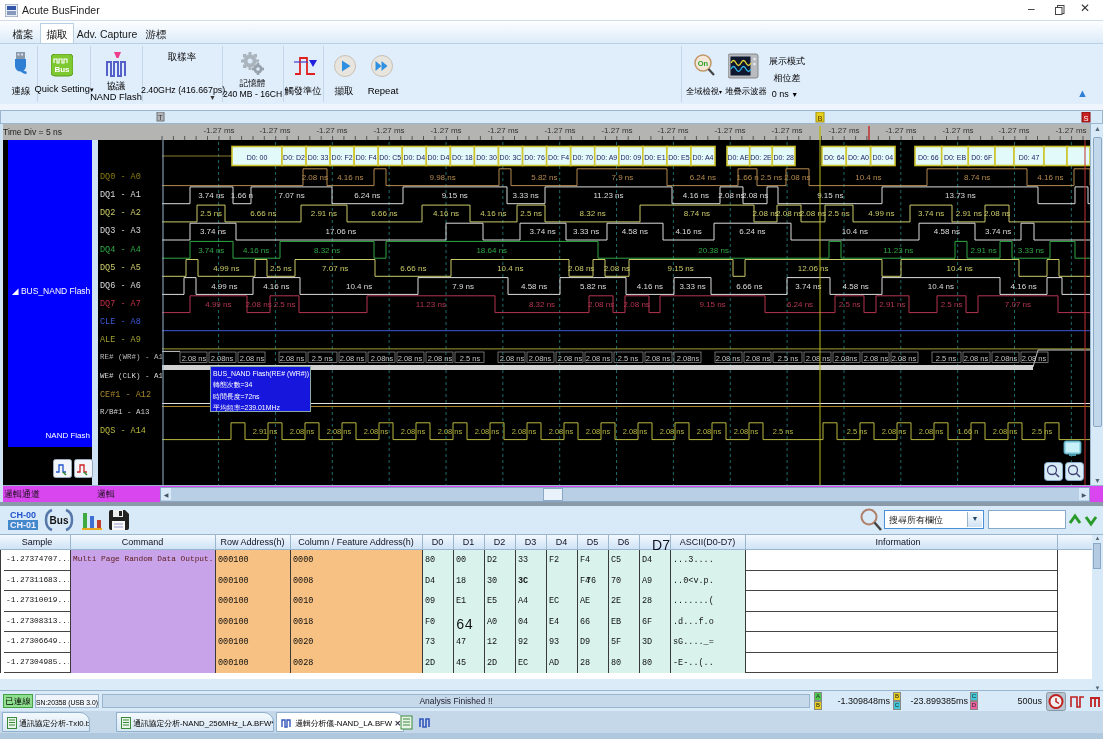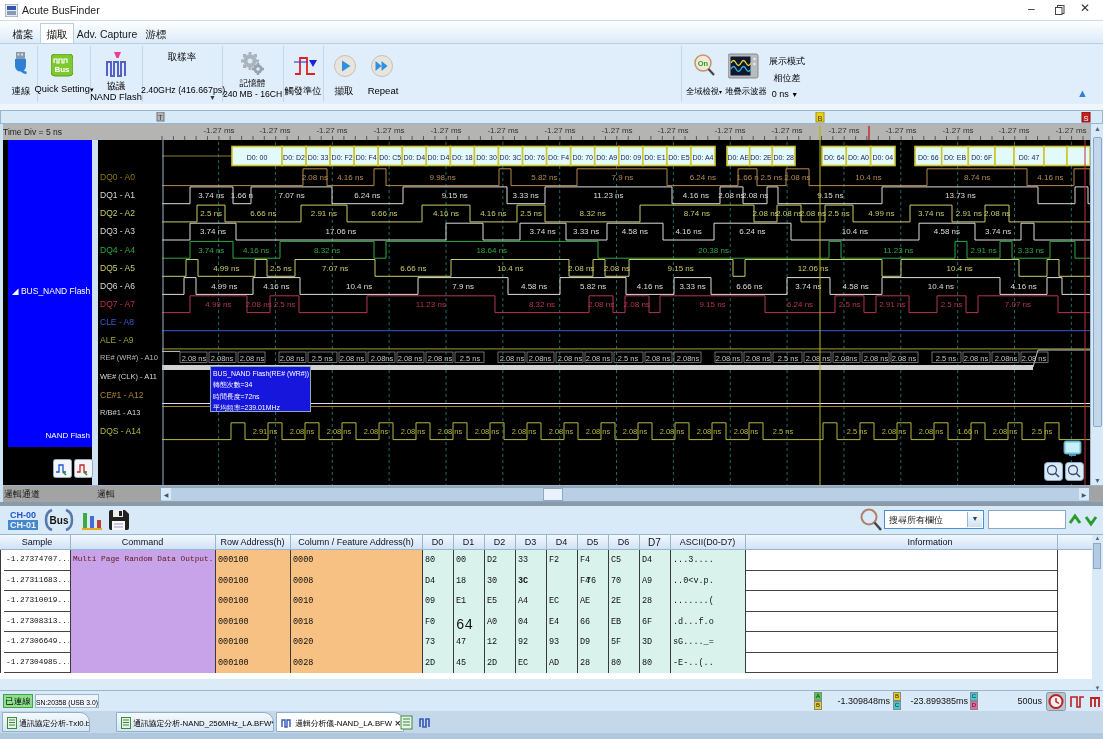--- a/index.html
+++ b/index.html
@@ -245,21 +245,21 @@
   </div>
 <div class="abs" style="left:92px;top:140px;width:6px;height:345px;background:#cfe2f3;"></div>
 <svg class="abs" style="left:53px;top:459px" width="40" height="20">
 <rect x="0.5" y="0.5" width="18" height="18" rx="2" fill="#f2f6fa" stroke="#9ab"></rect>
 <path d="M3 13 h3 v-7 h4 v7 h3" stroke="#2255cc" stroke-width="1.3" fill="none"></path>
     <path d="M10 13 l3 3" stroke="#2a8a2a" stroke-width="1.5"></path>
 <rect x="21.5" y="0.5" width="18" height="18" rx="2" fill="#f2f6fa" stroke="#9ab"></rect>
 <path d="M24 13 h3 v-7 h4 v7 h3" stroke="#cc2222" stroke-width="1.3" fill="none"></path>
     <path d="M31 13 l3 3" stroke="#2a8a2a" stroke-width="1.5"></path>
 </svg>
-<div class="abs" style="left:98px;top:140px;width:64px;height:345px;background:#000;overflow:hidden;">
+<div class="abs" style="left:98px;top:140px;width:64px;height:345px;background:#000;overflow:hidden;font-family:Liberation Mono, monospace;">
     <div class="abs" style="left:2px;top:32px;font-size:8.5px;color:#8a7a10;white-space:nowrap;">DQ0 - A0</div>
     <div class="abs" style="left:2px;top:50px;font-size:8.5px;color:#d8d8d8;white-space:nowrap;">DQ1 - A1</div>
     <div class="abs" style="left:2px;top:68px;font-size:8.5px;color:#cbcb69;white-space:nowrap;">DQ2 - A2</div>
     <div class="abs" style="left:2px;top:86px;font-size:8.5px;color:#d8d8d8;white-space:nowrap;">DQ3 - A3</div>
     <div class="abs" style="left:2px;top:105px;font-size:8.5px;color:#2fa845;white-space:nowrap;">DQ4 - A4</div>
     <div class="abs" style="left:2px;top:123px;font-size:8.5px;color:#cbcb69;white-space:nowrap;">DQ5 - A5</div>
     <div class="abs" style="left:2px;top:141px;font-size:8.5px;color:#d8d8d8;white-space:nowrap;">DQ6 - A6</div>
     <div class="abs" style="left:2px;top:159px;font-size:8.5px;color:#c03048;white-space:nowrap;">DQ7 - A7</div>
     <div class="abs" style="left:2px;top:177px;font-size:8.5px;color:#3a58d8;white-space:nowrap;">CLE - A8</div>
     <div class="abs" style="left:2px;top:195px;font-size:8.5px;color:#a0a030;white-space:nowrap;">ALE - A9</div>
@@ -553,21 +553,21 @@
     <line x1="11" y1="11" x2="15" y2="15" stroke="#447" stroke-width="1.6"></line>
 <rect x="21.5" y="0.5" width="18" height="18" rx="3" fill="#d8ecf8" stroke="#88aac8"></rect>
 <circle cx="29" cy="8" r="4.5" fill="none" stroke="#447" stroke-width="1.3"></circle>
     <line x1="32" y1="11" x2="36" y2="15" stroke="#447" stroke-width="1.6"></line>
 </svg>
 <div class="abs" style="left:1090px;top:124px;width:13px;height:361px;background:#d8e9f8;border-left:1px solid #9ab6cf;">
     <div class="abs ctext" style="left:1px;top:1px;width:11px;font-size:7px;color:#567;">▲</div>
     <div class="abs" style="left:1.5px;top:13px;width:9px;height:290px;background:#c3d7ea;border:1px solid #8aa8c6;border-radius:2px;"></div>
     <div class="abs ctext" style="left:1px;bottom:1px;width:11px;font-size:7px;color:#567;">▼</div>
   </div>
-<div class="abs" style="left:0;top:485px;width:1103px;height:17px;background:#a3a3a3;border-top:1px solid #9ab6cf;">
+<div class="abs" style="left:0;top:485px;width:1103px;height:17px;background:#d946ef;border-top:1px solid #9ab6cf;">
     <div class="abs" style="left:4px;top:2px;font-size:9px;color:#111;">邏輯通道</div>
     <div class="abs" style="left:97px;top:2px;font-size:9px;color:#111;">邏輯</div>
     <div class="abs" style="left:160px;top:1px;width:930px;height:15px;background:#b9cfe6;border:1px solid #8aa8c6;"></div>
     <div class="abs" style="left:161px;top:2px;width:10px;height:12px;background:#d8e9f8;font-size:6px;color:#456;text-align:center;padding-top:3px;">◀</div>
     <div class="abs" style="left:1079px;top:2px;width:10px;height:12px;background:#d8e9f8;font-size:6px;color:#456;text-align:center;padding-top:3px;">▶</div>
     <div class="abs" style="left:543px;top:2px;width:20px;height:13px;background:#e9f2fa;border:1px solid #8aa8c6;"></div>
   </div>
 <div class="abs" style="left:0;top:502px;width:1103px;height:4px;background:#8a9aa8;"></div>
 <div class="abs" style="left:0;top:506px;width:1103px;height:28px;background:#d8e9f8;">
     <svg class="abs" style="left:8px;top:3px" width="30" height="22">
@@ -624,25 +624,25 @@
     <div class="abs ctext" style="left:484px;top:1.5px;width:31px;font-size:9px;color:#112;white-space:nowrap;overflow:hidden;">D2</div>
     <div class="abs" style="left:515px;top:0;width:1px;height:15px;background:#9ab6cf;"></div>
     <div class="abs ctext" style="left:515px;top:1.5px;width:31px;font-size:9px;color:#112;white-space:nowrap;overflow:hidden;">D3</div>
     <div class="abs" style="left:546px;top:0;width:1px;height:15px;background:#9ab6cf;"></div>
     <div class="abs ctext" style="left:546px;top:1.5px;width:31px;font-size:9px;color:#112;white-space:nowrap;overflow:hidden;">D4</div>
     <div class="abs" style="left:577px;top:0;width:1px;height:15px;background:#9ab6cf;"></div>
     <div class="abs ctext" style="left:577px;top:1.5px;width:31px;font-size:9px;color:#112;white-space:nowrap;overflow:hidden;">D5</div>
     <div class="abs" style="left:608px;top:0;width:1px;height:15px;background:#9ab6cf;"></div>
     <div class="abs ctext" style="left:608px;top:1.5px;width:31px;font-size:9px;color:#112;white-space:nowrap;overflow:hidden;">D6</div>
     <div class="abs" style="left:639px;top:0;width:1px;height:15px;background:#9ab6cf;"></div>
-    <div class="abs ctext" style="left:639px;top:1.5px;width:31px;font-size:10px;color:#112;white-space:nowrap;overflow:hidden;">D7</div>
+    <div class="abs ctext" style="left:639px;top:1.5px;width:31px;font-size:14px;color:#112;white-space:nowrap;overflow:hidden;text-align:right;">D7</div>
     <div class="abs" style="left:670px;top:0;width:1px;height:15px;background:#9ab6cf;"></div>
     <div class="abs ctext" style="left:670px;top:1.5px;width:75px;font-size:9px;color:#112;white-space:nowrap;overflow:hidden;">ASCII(D0-D7)</div>
     <div class="abs" style="left:745px;top:0;width:1px;height:15px;background:#9ab6cf;"></div>
-    <div class="abs ctext" style="left:774px;top:1.5px;width:312px;font-size:9px;color:#112;white-space:nowrap;overflow:hidden;">Information</div>
+    <div class="abs ctext" style="left:742px;top:1.5px;width:312px;font-size:9px;color:#112;white-space:nowrap;overflow:hidden;">Information</div>
     <div class="abs" style="left:1057px;top:0;width:1px;height:15px;background:#9ab6cf;"></div>
     <div class="abs" style="left:4px;top:15.0px;width:1053px;height:20.5px;border-bottom:1px solid #444;"></div>
     <div class="abs" style="left:70px;top:15.0px;width:145px;height:20.5px;background:#c9a3ea;"></div>
     <div class="abs" style="left:215px;top:15.0px;width:207px;height:20.5px;background:#f6c183;"></div>
     <div class="abs" style="left:422px;top:15.0px;width:323px;height:20.5px;background:#d9f3ec;"></div>
     <div class="abs" style="left:6px;top:20.0px;width:63px;overflow:hidden;font-family:'Liberation Mono',monospace;font-size:7.8px;color:#111;white-space:nowrap;">-1.27374707...</div>
     <div class="abs" style="left:73px;top:20.0px;width:143px;overflow:hidden;font-family:'Liberation Mono',monospace;font-size:7.8px;color:#602020;white-space:nowrap;">Multi Page Random Data Output...</div>
     <div class="abs" style="left:218px;top:20.0px;font-family:'Liberation Mono',monospace;font-size:8.5px;color:#111;">000100</div>
     <div class="abs" style="left:293px;top:20.0px;font-family:'Liberation Mono',monospace;font-size:8.5px;color:#111;">0000</div>
     <div class="abs" style="left:425px;top:20.0px;font-family:'Liberation Mono',monospace;font-size:8.5px;color:#111;">80</div>
@@ -752,20 +752,23 @@
     <div class="abs" style="left:0;top:144px;width:1092px;height:12px;background:#dcebf8;"></div>
     <div class="abs" style="left:1092px;top:0;width:11px;height:156px;background:#d8e9f8;">
       <div class="abs ctext" style="left:0;top:0;width:11px;font-size:6px;color:#567;">▲</div>
       <div class="abs" style="left:1px;top:8px;width:8px;height:26px;background:#b4cbe2;border:1px solid #8aa8c6;"></div>
       <div class="abs ctext" style="left:0;bottom:0;width:11px;font-size:6px;color:#567;">▼</div>
     </div>
   </div>
 <div class="abs" style="left:0;top:690px;width:1103px;height:21px;background:#d8e9f8;border-top:1px solid #9ab6cf;">
     <div class="abs ctext" style="left:3px;top:3px;width:30px;height:14px;background:#8ee08e;border:1px solid #44a044;font-size:8.5px;padding-top:1px;">已連線</div>
     <div class="abs ctext" style="left:35px;top:3px;width:64px;height:14px;background:#eef4fa;border:1px solid #9ab6cf;font-size:6.8px;padding-top:4px;white-space:nowrap;overflow:hidden;text-align:center;">SN:20358 (USB 3.0)</div>
+    <div class="abs" style="left:102px;top:3px;width:708px;height:14px;background:#c6d9ea;border:1px solid #9ab6cf;">
+      <div class="ctext" style="font-size:8.5px;padding-top:1px;color:#223;">Analysis Finished !!</div>
+    </div>
     <div class="abs" style="left:814px;top:1px;width:8px;height:9px;background:#50c850;font-size:6px;text-align:center;color:#222;border:1px solid #888;">A</div>
     <div class="abs" style="left:814px;top:10px;width:8px;height:9px;background:#e8d020;font-size:6px;text-align:center;color:#222;border:1px solid #888;">B</div>
     <div class="abs" style="left:826px;top:5px;width:64px;text-align:right;font-size:9px;color:#111;">-1.309848ms</div>
     <div class="abs" style="left:893px;top:1px;width:8px;height:9px;background:#e8d020;font-size:6px;text-align:center;color:#222;border:1px solid #888;">B</div>
     <div class="abs" style="left:893px;top:10px;width:8px;height:9px;background:#40c8d8;font-size:6px;text-align:center;color:#222;border:1px solid #888;">C</div>
     <div class="abs" style="left:902px;top:5px;width:66px;text-align:right;font-size:9px;color:#111;">-23.899385ms</div>
     <div class="abs" style="left:970px;top:1px;width:8px;height:9px;background:#40c8d8;font-size:6px;text-align:center;color:#222;border:1px solid #888;">C</div>
     <div class="abs" style="left:970px;top:10px;width:8px;height:9px;background:#f060a0;font-size:6px;text-align:center;color:#222;border:1px solid #888;">D</div>
     <div class="abs" style="left:1000px;top:5px;width:42px;text-align:right;font-size:9px;color:#111;">500us</div>
     <svg class="abs" style="left:1046px;top:1px" width="20" height="19">

